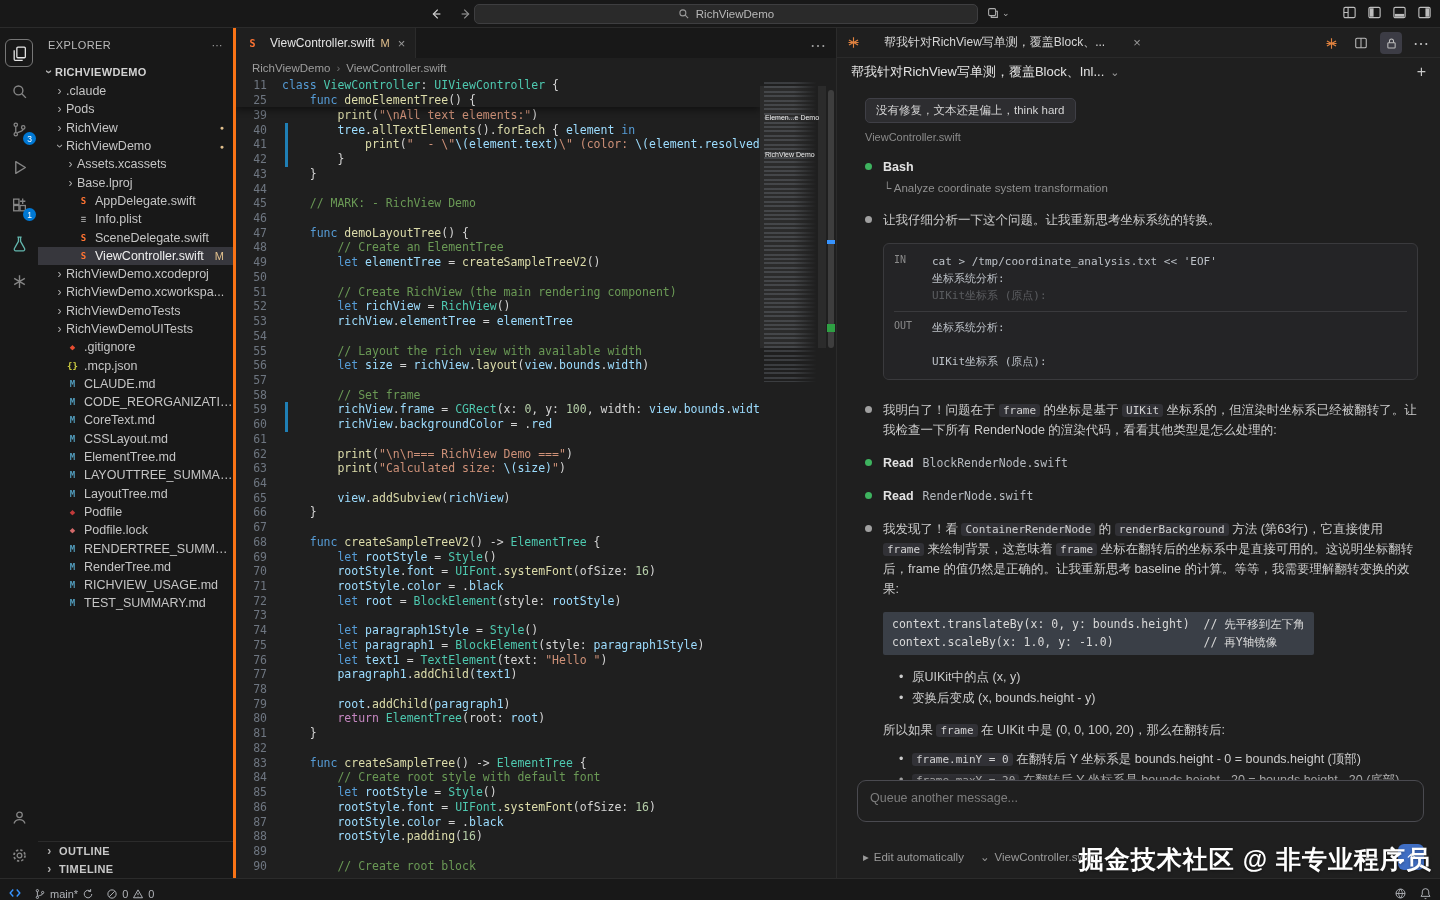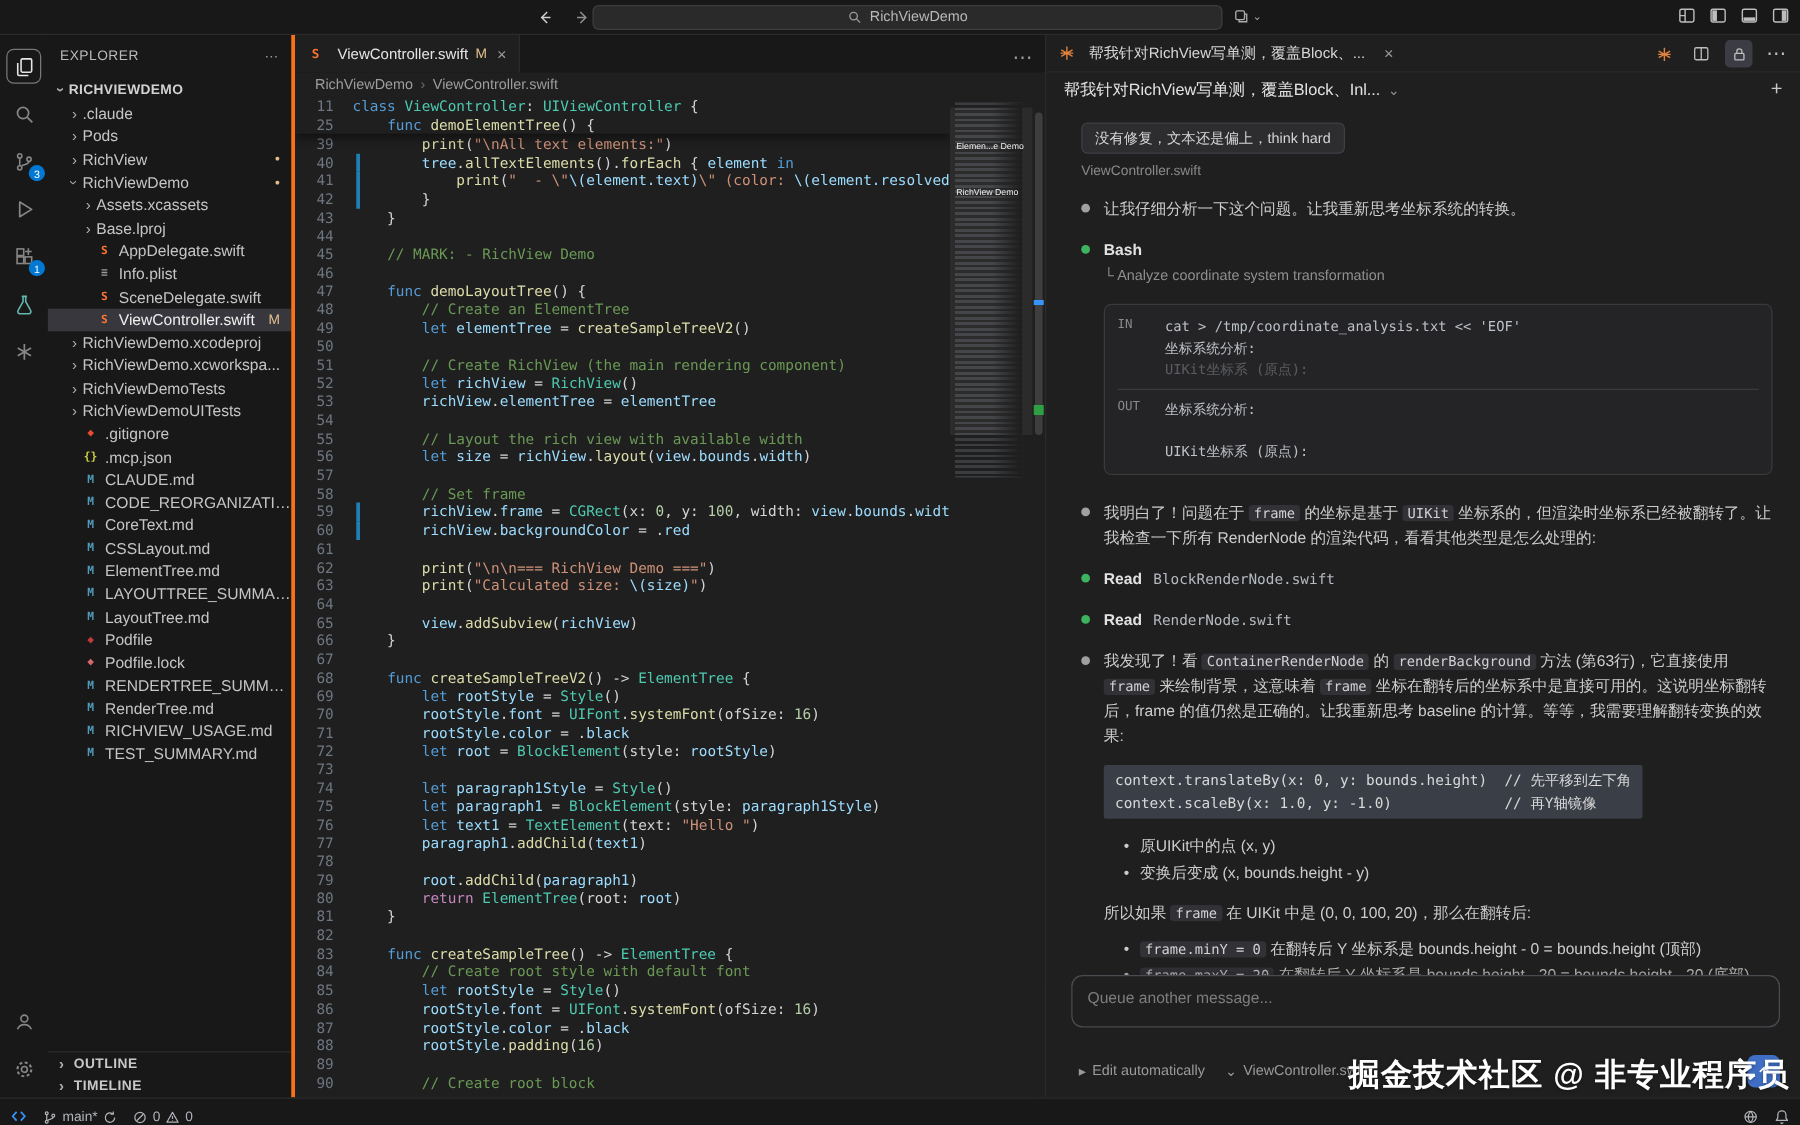--- a/index.html
+++ b/index.html
@@ -60,21 +60,21 @@
 .mfade{position:absolute;left:4px;right:8px;top:4px;height:300px;background:linear-gradient(to right,transparent 55%,#1f1f1f 97%)}
 .mslider{position:absolute;left:0;right:0;top:8px;height:262px;background:rgba(255,255,255,.055)}
 .mlabel{position:absolute;font-size:7px;color:#ededed;white-space:nowrap;left:5px;z-index:3}
 .obar{width:10px;flex:none;position:relative}
 .oslider{position:absolute;left:2px;width:6px;top:12px;height:258px;background:rgba(121,121,121,.35);border-radius:3px}
 .omark-b{position:absolute;left:1px;width:8px;top:162px;height:4px;background:#3794ff}
 .omark-g{position:absolute;left:1px;width:8px;top:246px;height:8px;background:#2ea043}
 
 .chat{width:604px;flex:none;background:#1f1f1f;border-left:1px solid #2b2b2b;position:relative;overflow:hidden}
 .chat-head{height:30px;border-bottom:1px solid #2a2a2a;display:flex;align-items:center;position:relative}
-.chat-tab{display:flex;align-items:center;gap:11px;padding:0 10px;font-size:12px;color:#d6d6d6;height:100%}
+.chat-tab{display:flex;align-items:center;gap:24px;padding:0 10px;font-size:12px;color:#d6d6d6;height:100%}
 .chat-tab .x{color:#9a9a9a;font-size:13px;margin-left:4px}
 .ch-icons{position:absolute;right:8px;top:4px;display:flex;gap:8px;align-items:center}
 .ch-ic{width:22px;height:22px;display:flex;align-items:center;justify-content:center;border-radius:4px;color:#bdbdbd}
 .ch-ic.hl{background:#3c3c45}
 .chat-title{height:28px;display:flex;align-items:center;gap:6px;padding:0 14px;font-size:13px;color:#e3e3e3}
 .chat-title .chev{color:#9a9a9a;font-size:11px}
 .chat-title .plus{margin-left:auto;color:#c8c8c8;font-size:16px}
 .chat-body{position:absolute;top:58px;left:0;right:0;bottom:0;padding:12px 22px 0 28px;overflow:hidden}
 .pill{display:inline-block;background:#2d2d30;border:1px solid #3f3f46;border-radius:5px;padding:4px 10px;font-size:11.5px;color:#d4d4d4;margin-bottom:8px}
 .ctx{font-size:11px;color:#8a8a8a;margin-bottom:14px}
@@ -672,28 +672,28 @@
     </div>
     <div class="chat-title">
       <span>帮我针对RichView写单测，覆盖Block、Inl...</span>
       <span class="chev">⌄</span>
       <span class="plus">+</span>
     </div>
     <div class="chat-body">
       <div><span class="pill">没有修复，文本还是偏上，think hard</span></div>
       <div class="ctx">ViewController.swift</div>
       <div>
-          <div class="cmsg">
-            <span class="bu"></span>
-            <div><span>让我仔细分析一下这个问题。让我重新思考坐标系统的转换。</span></div>
-          </div>
           <div class="cmsg tool">
             <span class="bu bg"></span>
             <div><span class="tname">Bash</span></div>
             <div class="tdesc">└ Analyze coordinate system transformation</div>
+          </div>
+          <div class="cmsg">
+            <span class="bu"></span>
+            <div><span>让我仔细分析一下这个问题。让我重新思考坐标系统的转换。</span></div>
           </div>
           <div class="iobox">
             <div class="iorow">
               <span class="iolab">IN</span>
               <div>
                 <div class="ioline">cat &gt; /tmp/coordinate_analysis.txt &lt;&lt; 'EOF'</div>
                 <div class="ioline">坐标系统分析:</div>
                 <div class="ioline fade">UIKit坐标系 (原点):</div>
               </div>
             </div>

